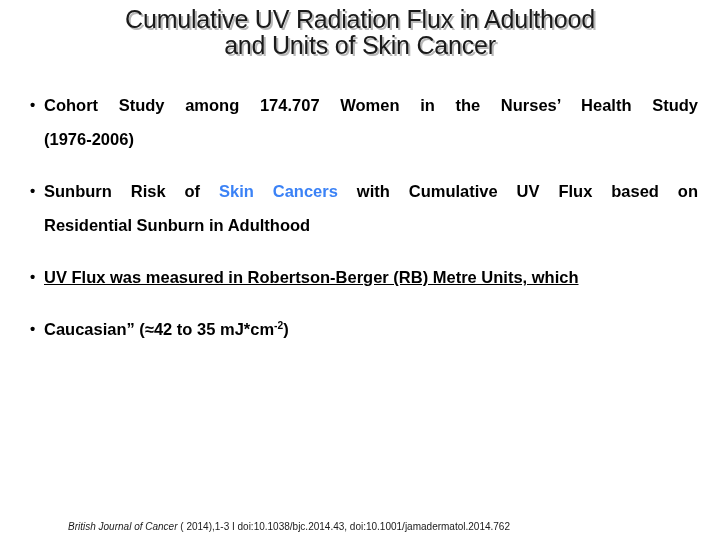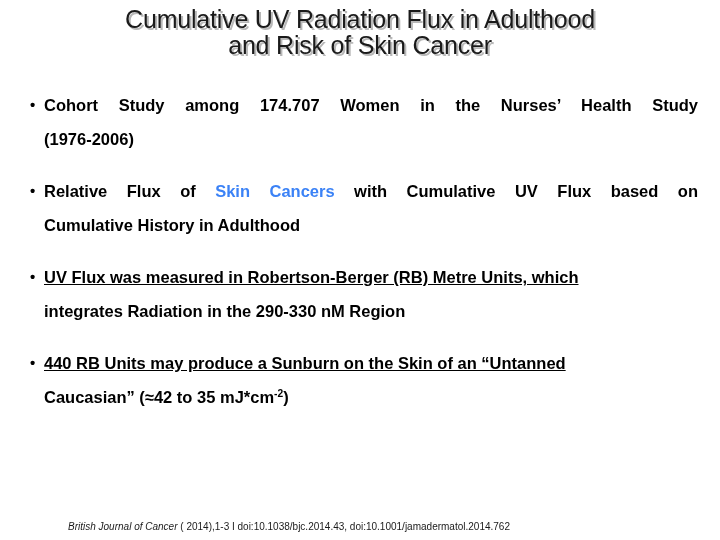--- a/index.html
+++ b/index.html
@@ -92,46 +92,44 @@
     color: #1a1a1a;
     white-space: nowrap;
   }
   .footer-cite .journal { font-style: italic; margin-top: 40px; }
 </style>
 </head>
 <body>
 
 <div class="slide-title">
   <span class="tline">Cumulative UV Radiation Flux in Adulthood</span>
-  <span class="tline">and Risk of Skin Cancer</span>
+  <span class="tline">and Units of Skin Cancer</span>
 </div>
 
 <div class="body-list">
 
   <div class="bullet-item">
     <span class="bullet-marker">•</span>
     <span class="ln">Cohort Study among 174.707 Women in the Nurses’ Health Study</span>
     <span class="ln last">(1976-2006)</span>
   </div>
 
   <div class="bullet-item">
     <span class="bullet-marker">•</span>
-    <span class="ln"><span>Relative Flux of </span><span class="red">Skin Cancers</span><span> with Cumulative UV Flux based on</span></span>
-    <span class="ln last">Cumulative History in Adulthood</span>
+    <span class="ln"><span>Sunburn Risk of </span><span class="red">Skin Cancers</span><span> with Cumulative UV Flux based on</span></span>
+    <span class="ln last">Residential Sunburn in Adulthood</span>
   </div>
 
   <div class="bullet-item">
     <span class="bullet-marker">•</span>
     <span class="ln nowrap">UV Flux was measured in Robertson-Berger (RB) Metre Units, which</span>
-    <span class="ln last">integrates Radiation in the 290-330 nM Region</span>
   </div>
 
   <div class="bullet-item">
     <span class="bullet-marker">•</span>
-    <span class="ln nowrap">440 RB Units may produce a Sunburn on the Skin of an “Untanned</span>
     <span class="ln last"><span>Caucasian” (≈42 to 35 mJ*cm</span><sup>-2</sup><span>)</span></span>
   </div>
 
 </div>
 
 <div class="footer-cite">
   <span class="journal">British Journal of Cancer</span><span> ( 2014),1-3 I doi:10.1038/bjc.2014.43, doi:10.1001/jamadermatol.2014.762</span>
 </div>
 
 </body></html>

